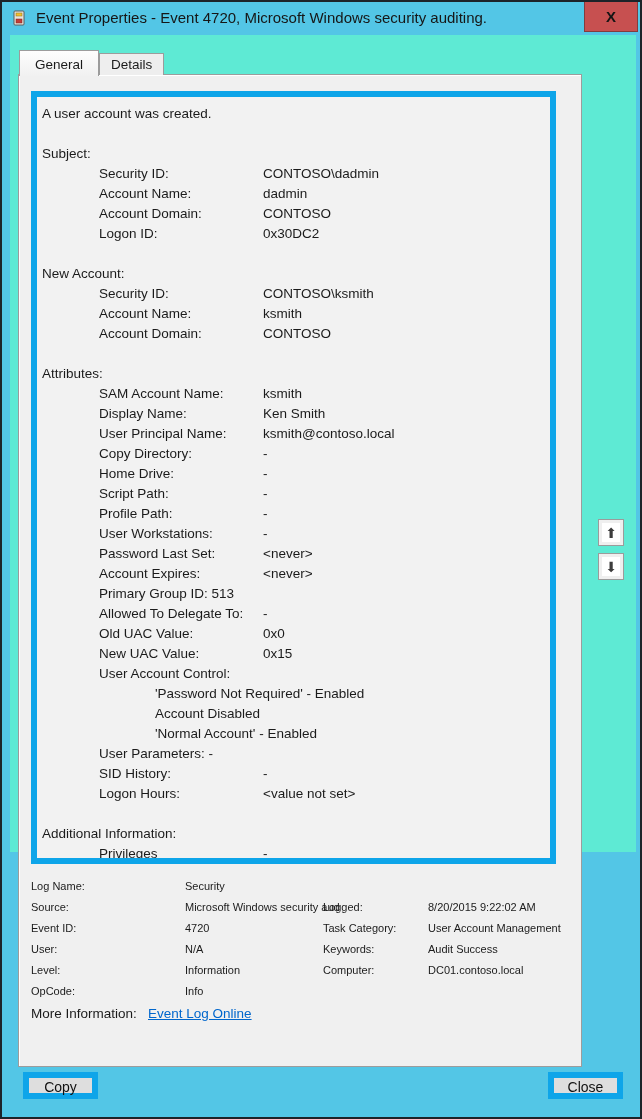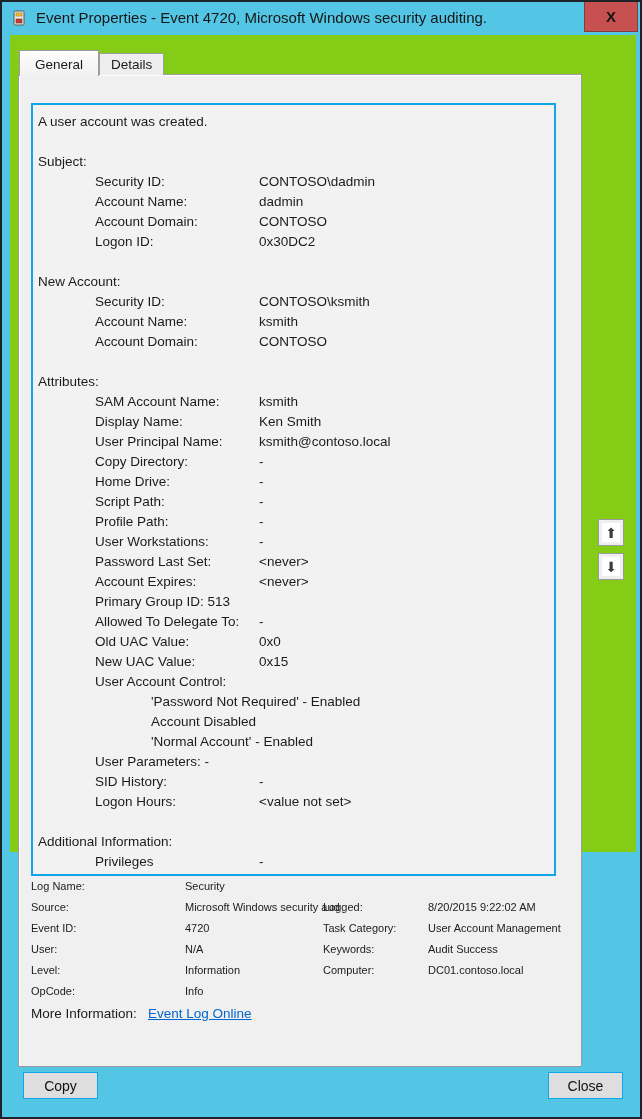--- a/index.html
+++ b/index.html
@@ -6,36 +6,36 @@
   body{margin:0;position:relative;background:#1d2329;font-family:"Liberation Sans",sans-serif;
        -webkit-font-smoothing:antialiased;}
   .win-frame{position:absolute;left:2px;top:2px;right:2px;bottom:2px;background:var(--accent,#53c6e6);}
   .titlebar{position:absolute;left:0;top:0;right:0;height:31px;display:flex;align-items:center;}
   .app-icon{margin-left:9px;width:16px;height:16px;flex:none;}
   .title{margin-left:9px;font-size:15px;color:#161616;max-width:480px;white-space:nowrap;
          overflow:hidden;text-overflow:ellipsis;}
   .close-btn{position:absolute;top:0;right:2px;width:52px;height:29px;background:var(--close-red,#c75050);
          border:1px solid #823c3e;border-top:none;display:flex;align-items:center;justify-content:center;
          font-weight:bold;font-size:15px;color:#141414;cursor:default;}
-  .client{position:absolute;left:8px;top:33px;width:626px;height:817px;background:#84cc16;}
+  .client{position:absolute;left:8px;top:33px;width:626px;height:817px;background:#5eead4;}
 
   
   .tabbar{position:absolute;left:9px;top:14px;height:26px;display:flex;align-items:flex-end;z-index:3;}
   .tab{box-sizing:border-box;border:1px solid #9c9c9c;border-bottom:none;background:#eeeeee;
        font-size:13.5px;color:#1a1a1a;padding:3px 11px 2px;height:22px;white-space:nowrap;}
   .tab.active{height:26px;background:linear-gradient(#fdfdfd,#f1f1f1);padding:6px 15px 2px;
        margin-bottom:-1px;position:relative;z-index:4;}
 
   
   .tabpage{position:absolute;left:8px;top:39px;width:564px;height:993px;border:1px solid #9c9c9c;
        background:#f0f0f0;box-sizing:border-box;box-shadow:inset 1px 1px 0 #ffffff;}
 
   
-  .descbox{position:absolute;left:12px;top:28px;width:525px;height:773px;background:#f2f2f2;
-       border:2px solid #0ea5e9;box-sizing:border-box;}
+  .descbox{position:absolute;left:12px;top:16px;width:525px;height:773px;background:#f2f2f2;
+       border:6px solid #0ea5e9;box-sizing:border-box;}
   .desc-text{position:absolute;left:0;top:0;right:0;bottom:0;padding:9px 4px 0 5px;font-size:13.5px;
        color:#1b1b1b;overflow:hidden;}
   .desc-line{position:relative;height:20px;white-space:nowrap;}
   .dl{display:inline-block;}
   .dl.ind1{margin-left:57px}
   .dl.ind2{margin-left:113px}
   .dv{position:absolute;left:221px;top:0;}
 
   
   .drow{height:21px;display:flex;white-space:nowrap;font-size:11px;color:#1b1b1b;}
@@ -51,21 +51,21 @@
   .evt-link{position:absolute;left:117px;top:0;color:var(--link,#0066cc);text-decoration:underline;cursor:pointer;}
 
   
   .arrow-btn{position:absolute;left:588px;width:26px;height:27px;background:#ffffff;
        border:1px solid #9b9b9b;box-sizing:border-box;box-shadow:inset 0 0 0 3px #efefef;
        display:flex;align-items:center;justify-content:center;font-size:14px;color:#3c3c3c;cursor:default;}
   .arrow-btn.up{top:484px}
   .arrow-btn.down{top:518px}
 
   
-  .btn{position:absolute;width:75px;height:27px;background:#dedede;border:1px solid #0ea5e9;
+  .btn{position:absolute;width:75px;height:27px;background:#dedede;border:6px solid #0ea5e9;
        font-size:14px;font-family:inherit;color:#111;cursor:default;}
   .btn.copy{left:13px;top:1037px;}
   .btn.closeb{left:538px;top:1037px;}
 </style>
 </head>
 <body>
 
 <div class="win-frame">
   <div class="titlebar">
     <div class="app-icon">

